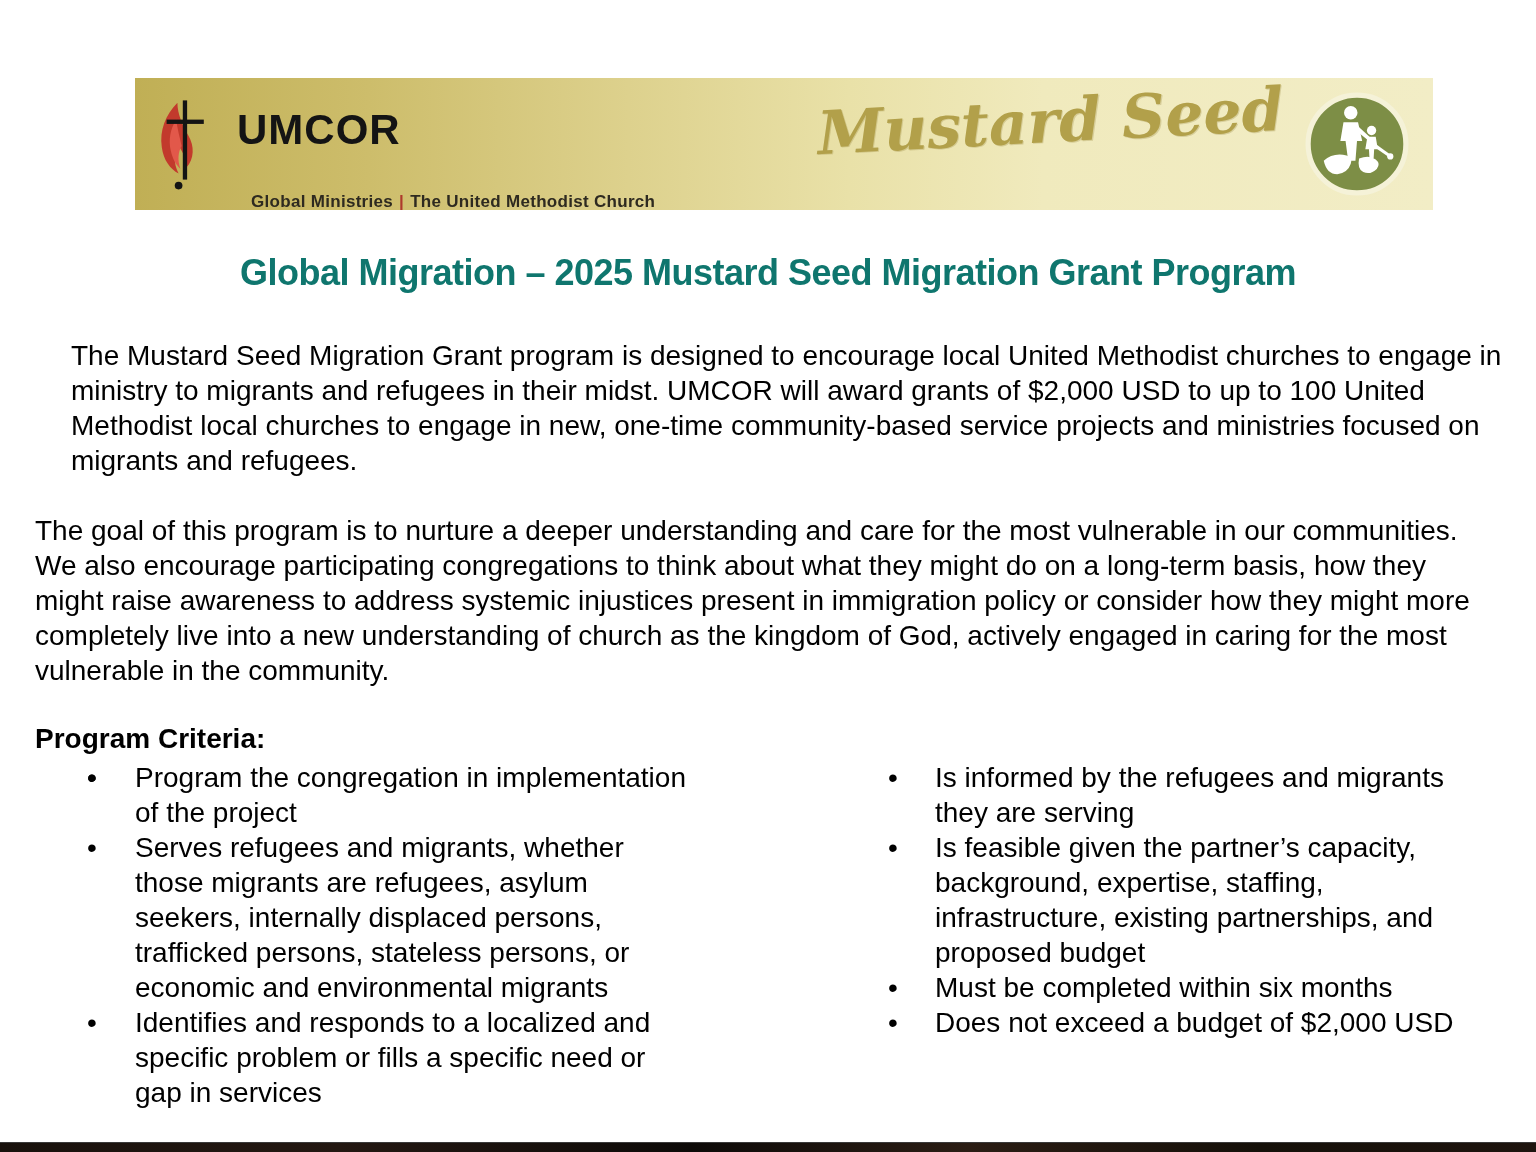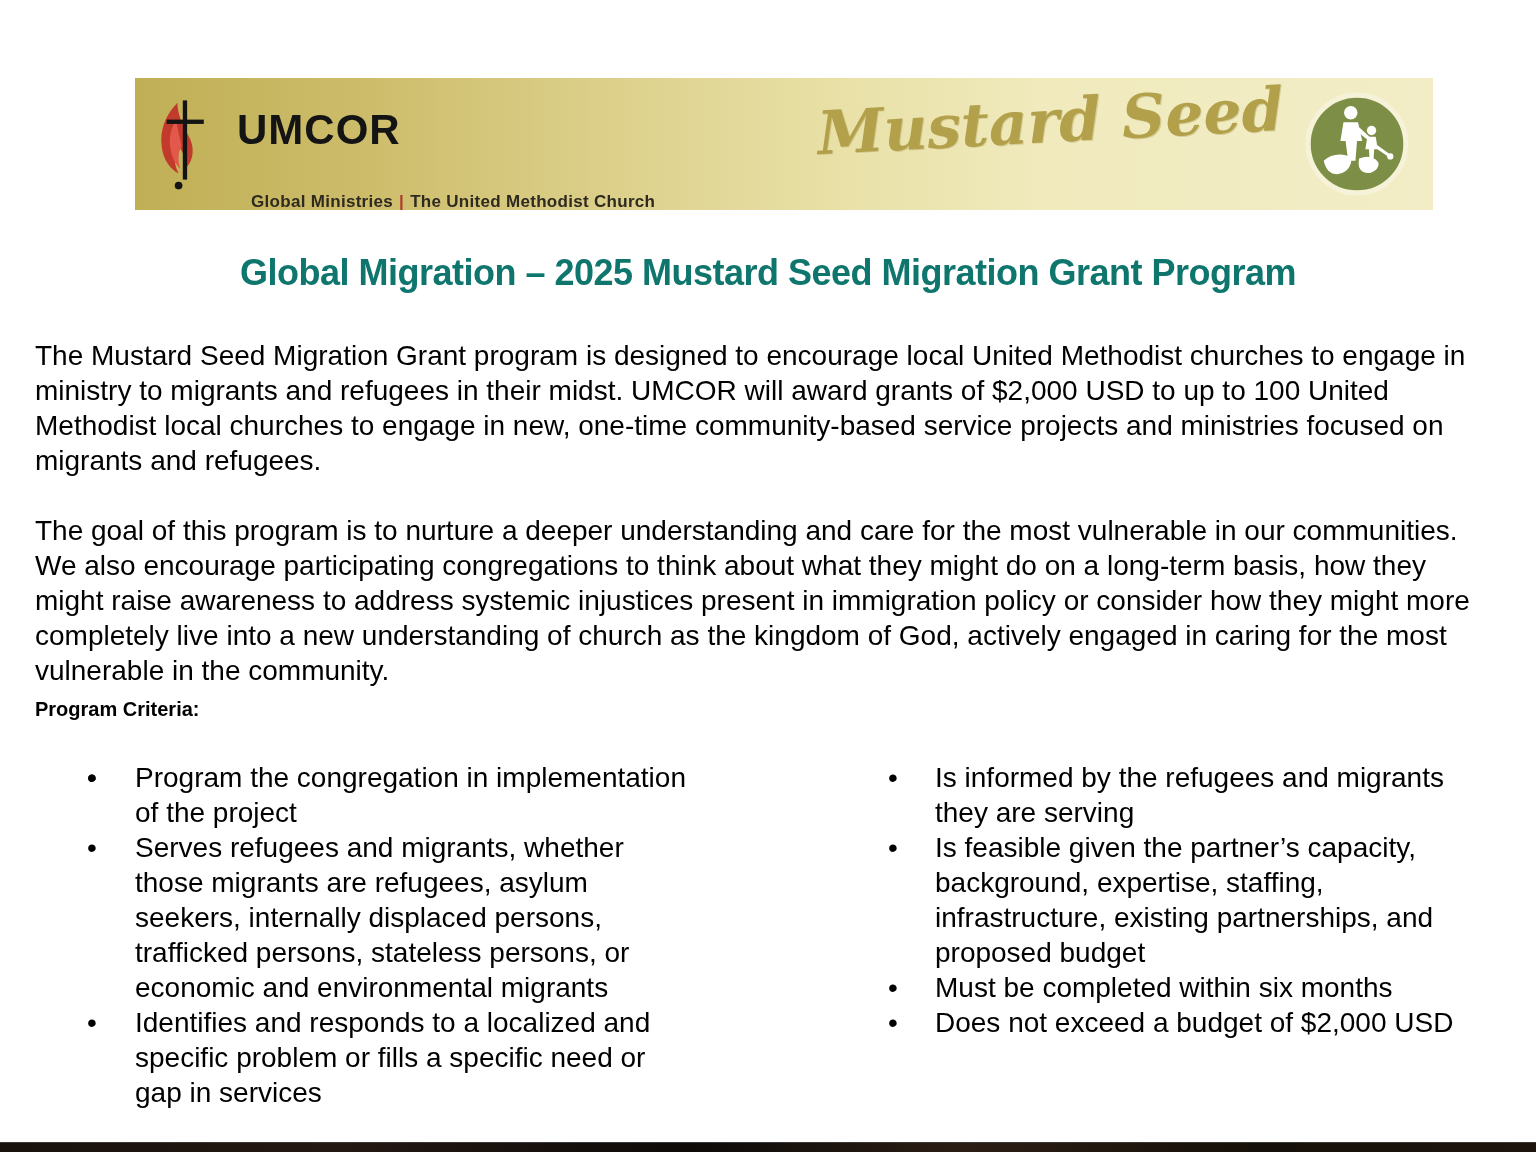--- a/index.html
+++ b/index.html
@@ -50,26 +50,26 @@
   
   .doc-title {
     position:absolute; left:0; top:252px; width:1536px;
     text-align:center; font-size:36px; font-weight:bold; color:#0f766e;
     letter-spacing:-0.5px;
   }
   .para {
     position:absolute; left:35px; width:1460px;
     font-size:28px; line-height:35px; color:#000;
   }
-  .para-1 { top:338px; }
+  .para-1 { top:338px;margin-left:36px; }
   .para-2 { top:513px; }
 
   .criteria-heading {
-    position:absolute; left:35px; top:698px;
-    font-size:20px; font-weight:bold;
+    position:absolute; left:35px; top:723px;
+    font-size:28px; font-weight:bold;
   }
 
   .criteria-columns {
     position:absolute; left:35px; top:760px; width:1480px;
     display:flex;
   }
   .crit-col { list-style:none; }
   .crit-col-left  { width:853px; }
   .crit-col-right { width:620px; }
   .crit-col li {

